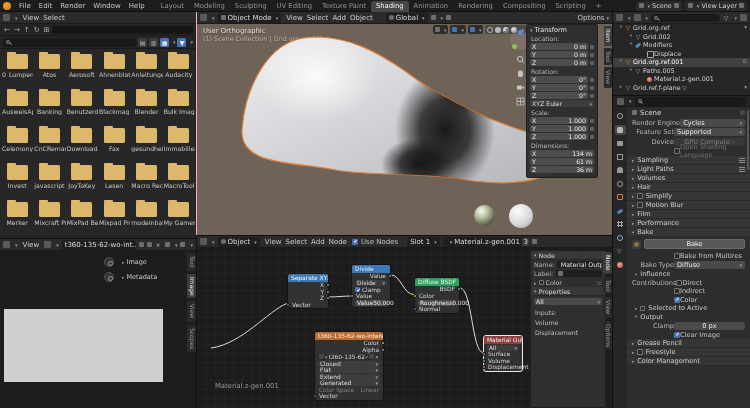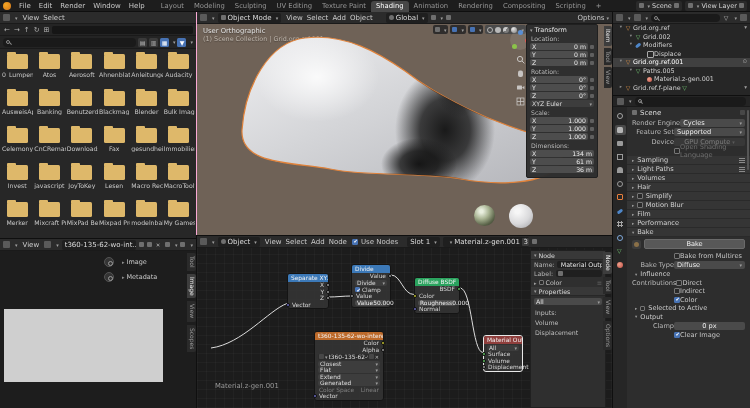--- a/index.html
+++ b/index.html
@@ -1102,17 +1102,34 @@
           <span class="plabel">Clamp</span>
           <span class="pdrop" style="justify-content:center;">
             <span>0 px</span>
           </span>
         </div>
       <div class="prow" style="height:8.5px;">
           <span class="plabel"></span>
           <span class="cbx on"></span>
           <span>Clear Image</span>
         </div>
+      <div>
+
+          <div class="phead">
+
+            <span>Grease Pencil</span>
+          </div>
+
+          <div class="phead">
+            <span class="pcb cb"></span>
+            <span>Freestyle</span>
+          </div>
+
+          <div class="phead">
+
+            <span>Color Management</span>
+          </div>
+        </div>
     </div>
     <div class="pscroll"></div>
   </div>
 
 </div>
 
 </body></html>

